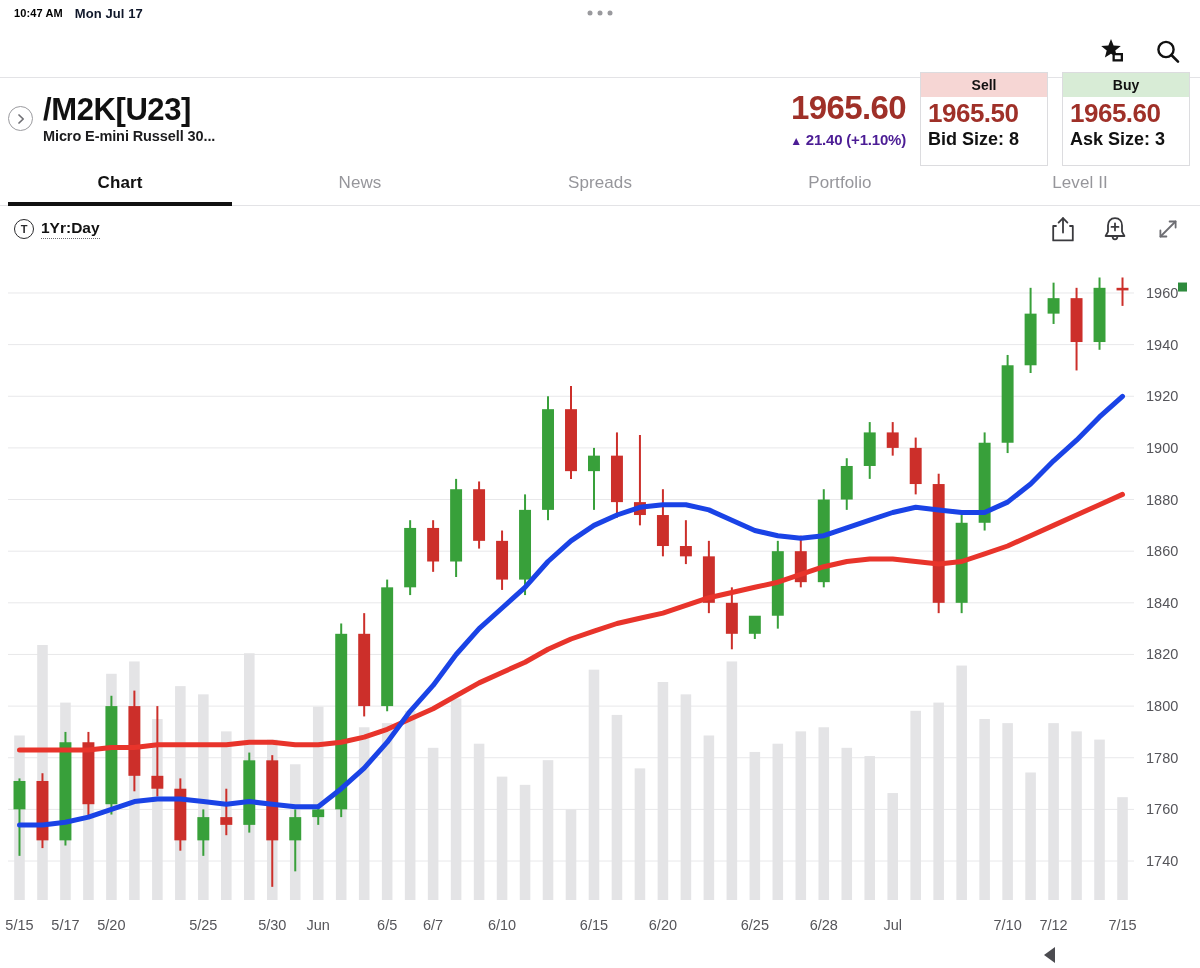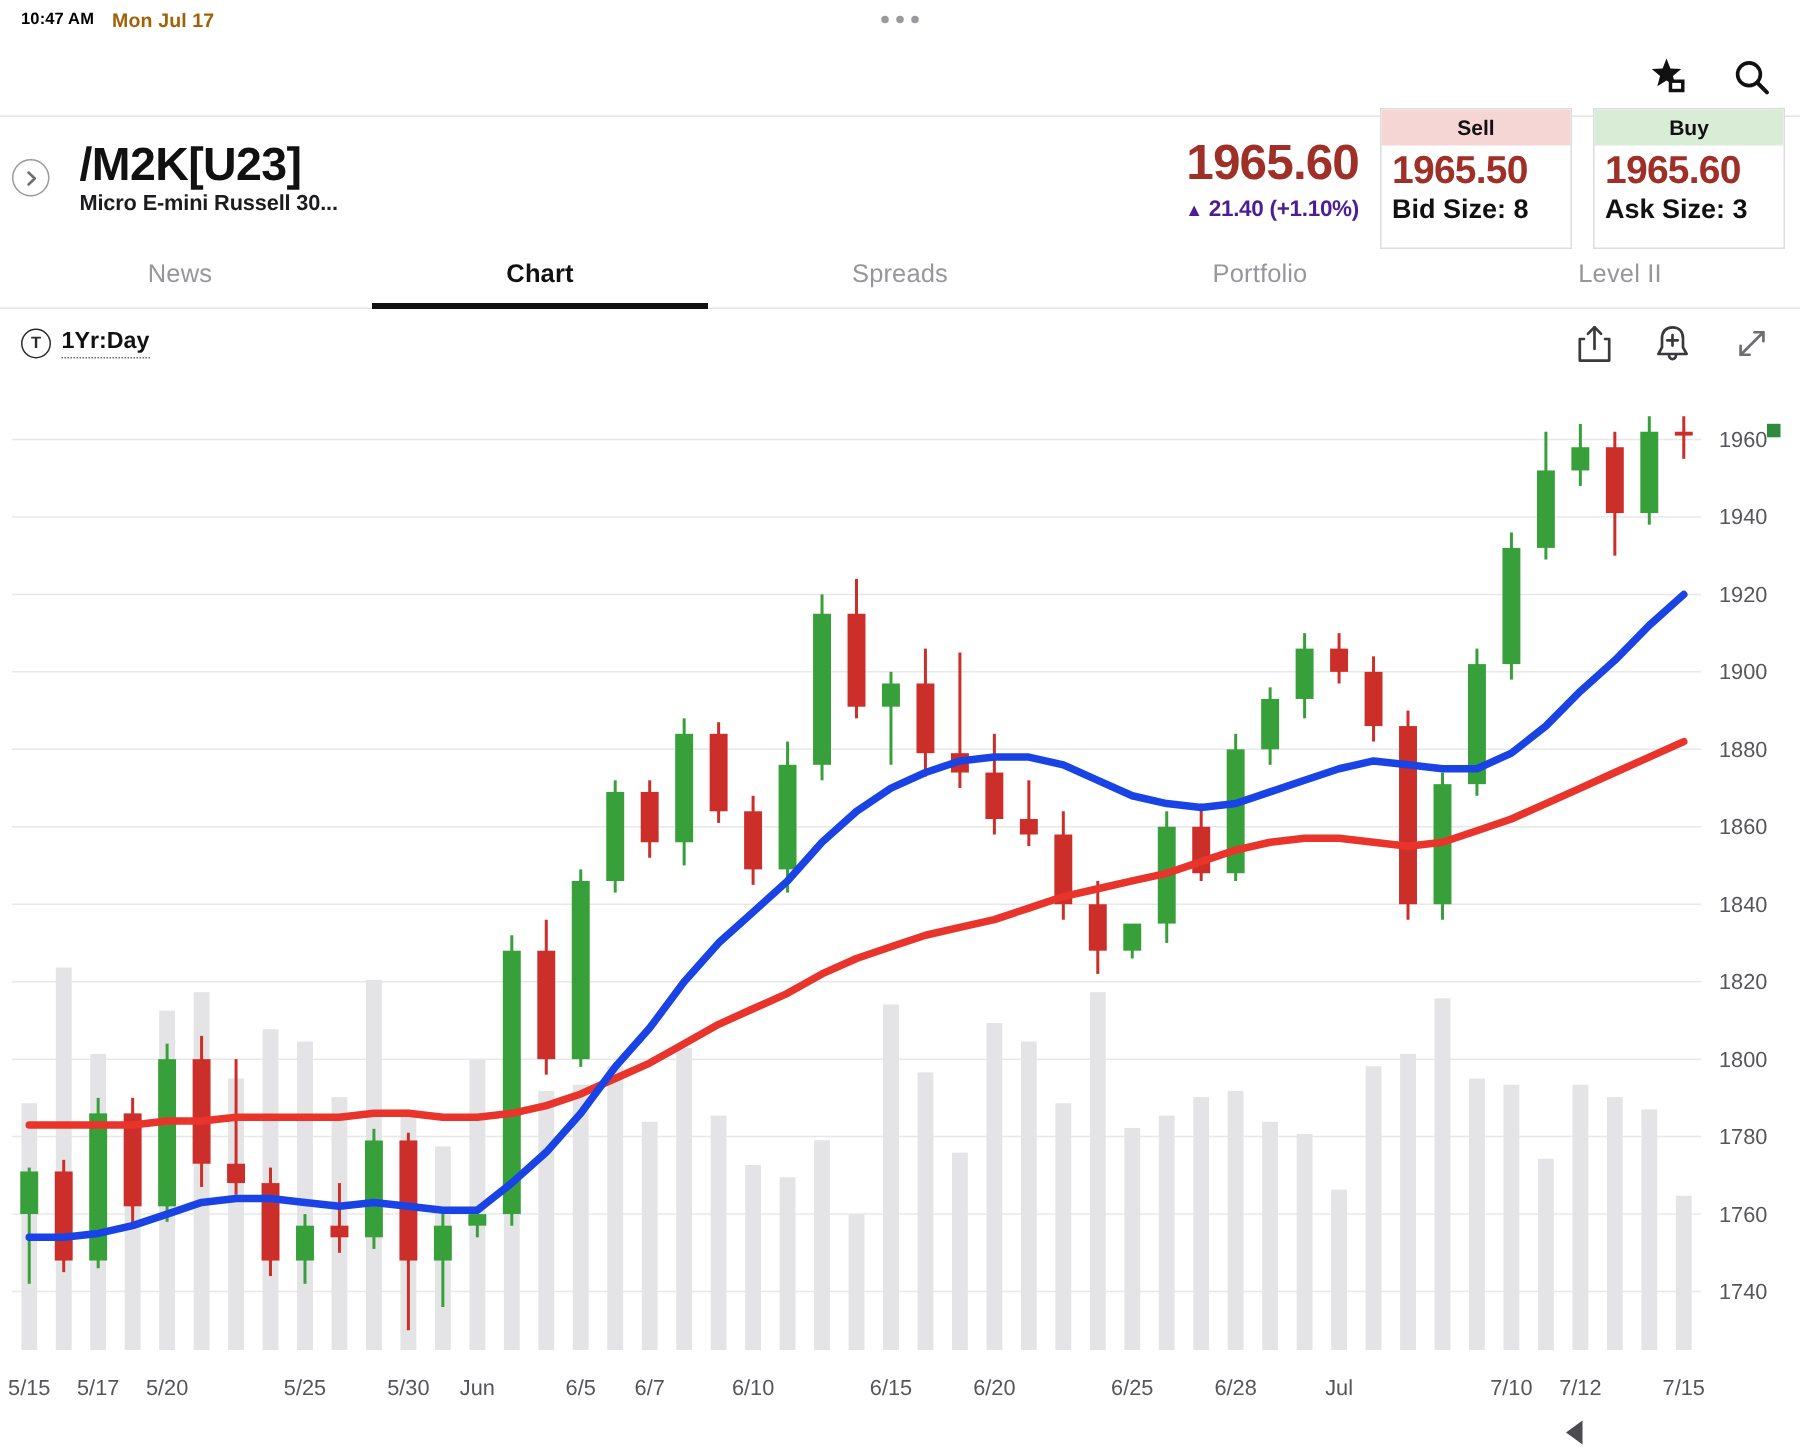--- a/index.html
+++ b/index.html
@@ -17,21 +17,21 @@
     height: 26px; width: 100%;
     display: flex; align-items: center;
     padding: 0 14px;
     position: relative;
   }
   .statusbar .clock {
     font-size: 11px; font-weight: bold; color: #000;
     letter-spacing: 0.1px;
   }
   .statusbar .date {
-    font-size: 13px; font-weight: bold; color: #a16207;
+    font-size: 13px; font-weight: bold; color: #0f172a;
     margin-left: 12px; letter-spacing: 0.1px;
   }
   .statusbar .dots {
     position: absolute; left: 50%; top: 50%;
     transform: translate(-50%, -50%);
     display: flex; gap: 5px;
   }
   .statusbar .dots i {
     width: 5px; height: 5px; border-radius: 50%;
     background: #9a9a9e; display: block;
@@ -47,21 +47,21 @@
   .appbar .icons { display: flex; align-items: center; gap: 26px; }
   .appbar .icons svg { display: block; }
 
   
   .quotebar {
     height: 82px; width: 100%;
     display: flex; align-items: center;
     padding: 0 10px 0 8px;
     position: relative;
   }
-  .sym-block { display: flex; align-items: center; gap: 20px; }
+  .sym-block { display: flex; align-items: center; gap: 10px; }
   .chev-circle {
     width: 25px; height: 25px; border-radius: 50%;
     border: 1.6px solid #9b9b9f;
     display: flex; align-items: center; justify-content: center;
     flex: none;
   }
   .sym-text .sym {
     font-size: 31px; font-weight: bold; color: #111; line-height: 1.05;
     letter-spacing: -0.4px;
   }
@@ -225,25 +225,25 @@
       <div class="sb-head buy">Buy</div>
       <div class="sb-body">
         <div class="sb-price">1965.60</div>
         <div class="sb-size">Ask Size: 3</div>
       </div>
     </div>
   </div>
 </div>
 
 <div class="tabs" id="tabbar">
+    <div class="tab active">
+      <span>Chart</span>
+    </div>
     <div class="tab">
       <span>News</span>
-    </div>
-    <div class="tab active">
-      <span>Chart</span>
     </div>
     <div class="tab">
       <span>Spreads</span>
     </div>
     <div class="tab">
       <span>Portfolio</span>
     </div>
     <div class="tab">
       <span>Level II</span>
     </div>

